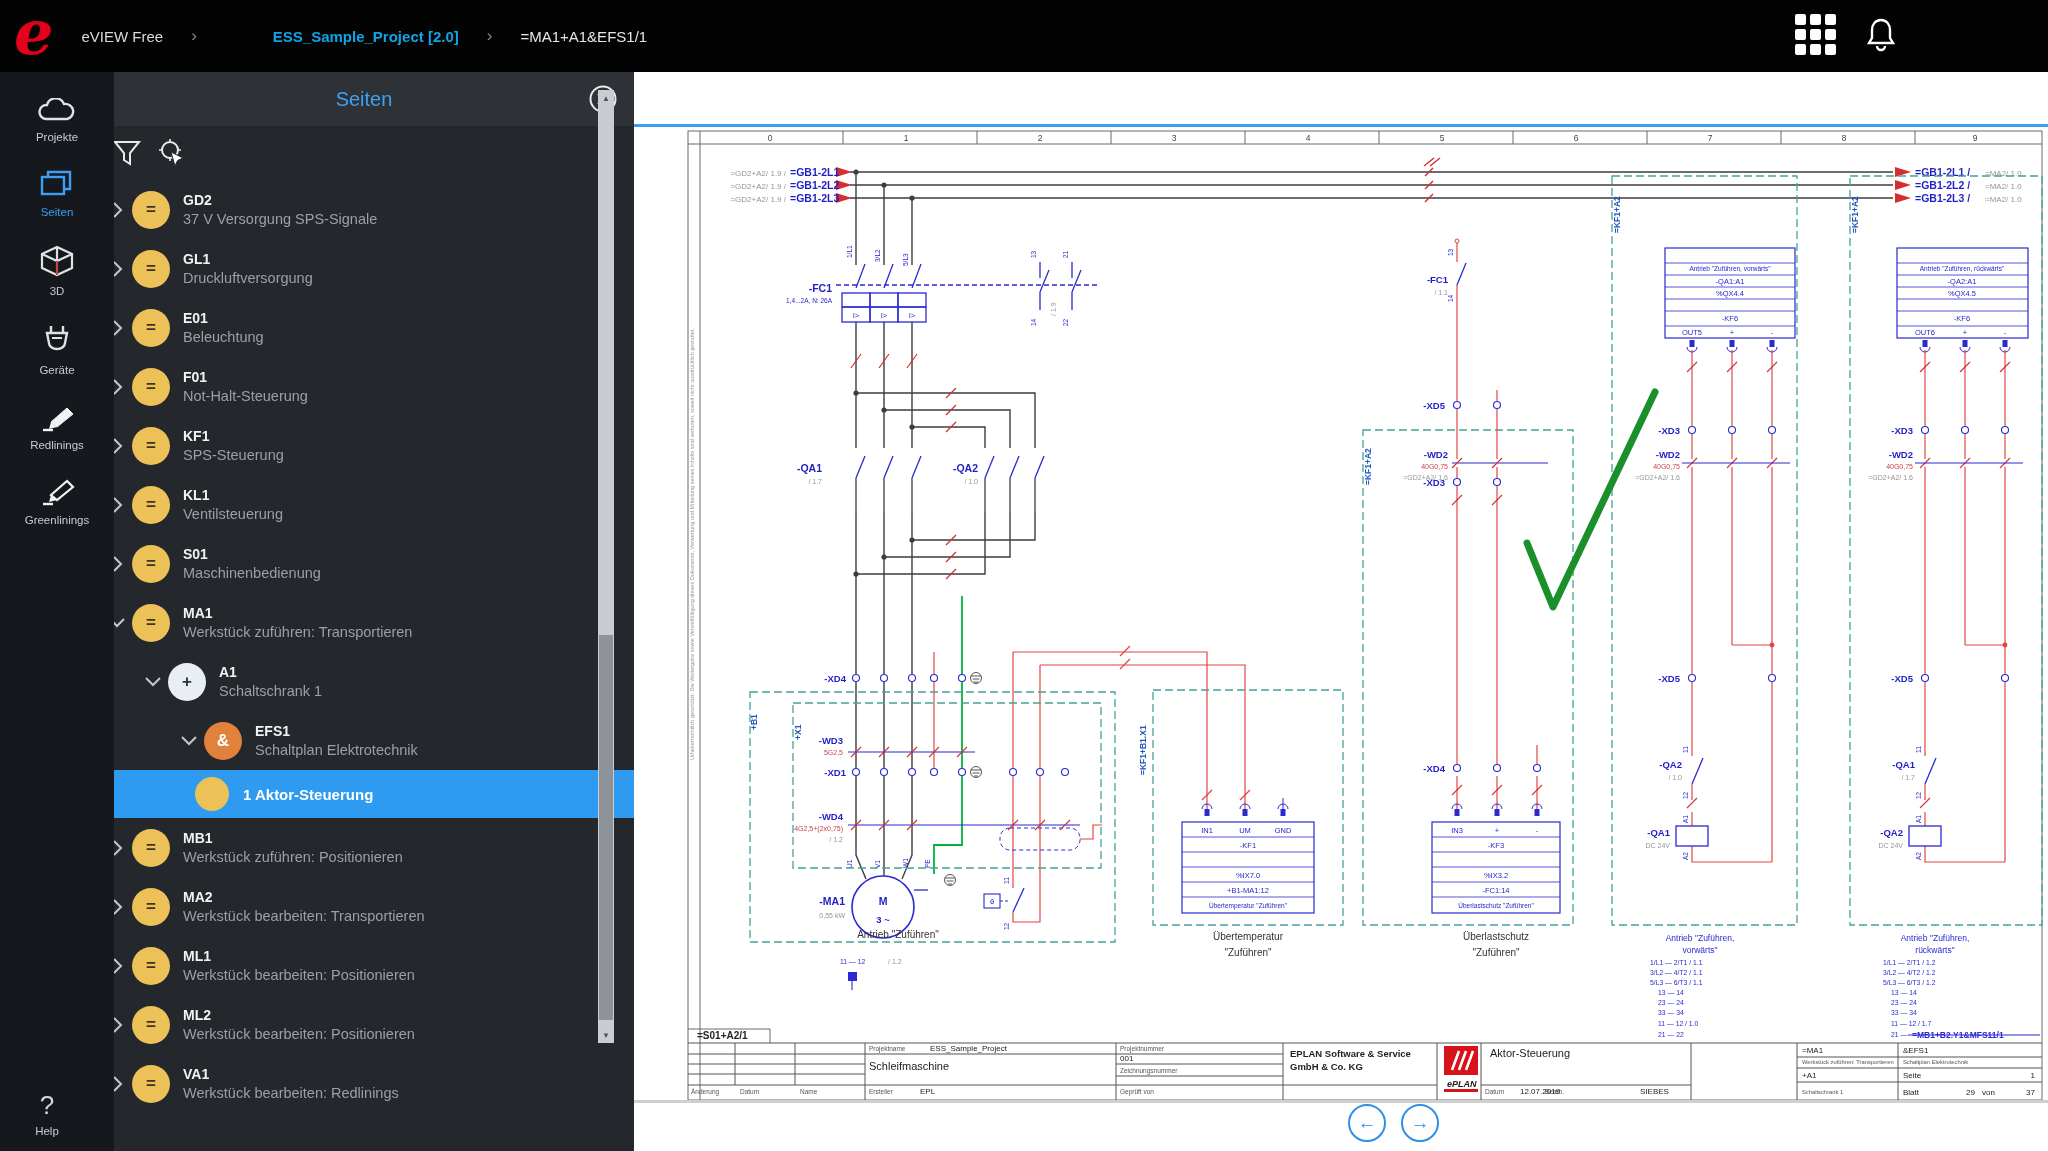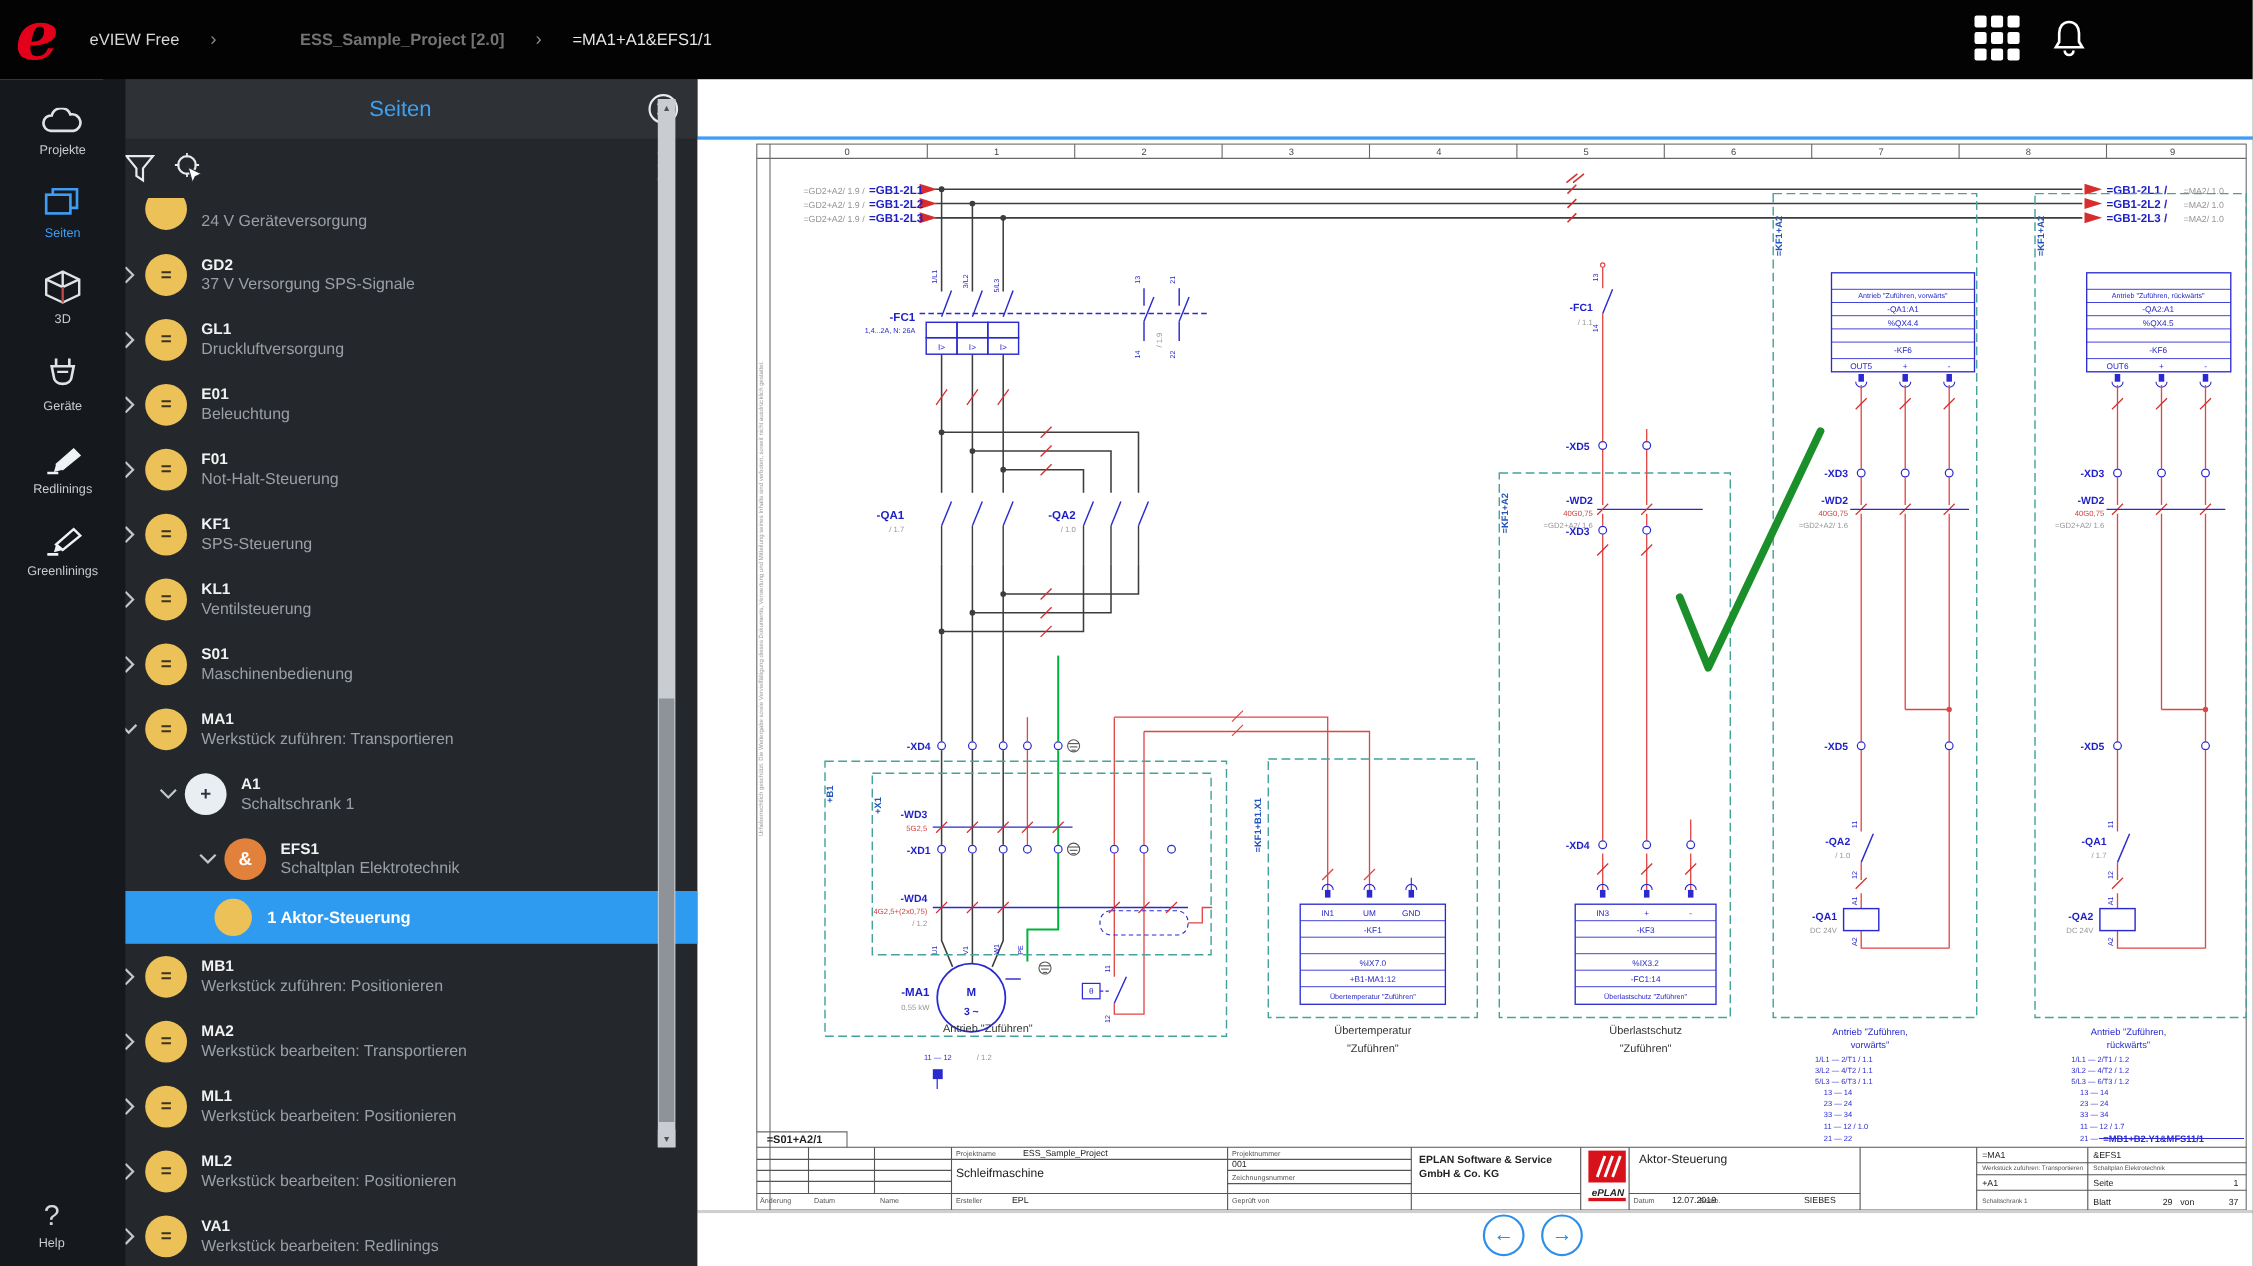--- a/index.html
+++ b/index.html
@@ -5,21 +5,21 @@
   html,body{margin:0;padding:0;background:#000;}
   .app{position:relative;width:2048px;height:1151px;overflow:hidden;
        font-family:"Liberation Sans",sans-serif;background:#fff;}
   
   .topbar{position:absolute;left:0;top:0;width:2048px;height:72px;background:#030303;
           display:flex;align-items:center;z-index:30;}
   .logo-e{font-family:"DejaVu Serif",serif;font-weight:bold;font-style:italic;
           color:#e2001a;font-size:62px;line-height:62px;margin:-6px 28px 0 14px;}
   .crumb{font-size:15px;color:#d8d8d8;display:flex;align-items:center;gap:28px;}
   .crumb .sep{color:#8a8a8a;font-size:17px;}
-  .crumb .proj{font-weight:bold;color:#737373;padding-left:48px;}
+  .crumb .proj{font-weight:bold;color:#0ea5e9;padding-left:48px;}
   .crumb .page{color:#e5e5e5;}
   .top-icons{position:absolute;right:150px;top:14px;display:flex;gap:28px;align-items:center;}
   .grid-ic{display:grid;grid-template-columns:repeat(3,11px);grid-gap:4px;}
   .grid-ic span{width:11px;height:11px;background:#fff;border-radius:2px;display:block;}
   
   .rail{position:absolute;left:0;top:72px;width:114px;height:1079px;background:#15181c;z-index:25;}
   .rail-item{display:flex;flex-direction:column;align-items:center;margin-top:26px;cursor:pointer;}
   .rail-item .lbl{font-size:11.5px;color:#c7ccd1;margin-top:7px;}
   .rail-item.active .lbl{color:#3e9df5;}
   .rail-help{position:absolute;bottom:14px;left:0;width:94px;display:flex;flex-direction:column;align-items:center;}
@@ -185,27 +185,20 @@
       </svg>
       <div class="dots3">
           <span></span>
           <span></span>
           <span></span>
         </div>
     </div>
 
     <div class="tree">
 
-      <div class="trow partial">
-        <span class="chev"></span>
-        <span class="ticon yellow"></span>
-        <div class="tt">
-            <div class="desc">24 V Geräteversorgung</div>
-          </div>
-      </div>
       <div class="trow">
         <span class="chev">
             <svg width="11" height="18" viewBox="0 0 11 18">
               <path d="M2 2 L9 9 L2 16" fill="none" stroke="#c3c8cd" stroke-width="2"></path>
             </svg>
           </span>
         <span class="ticon yellow">=</span>
         <div class="tt">
             <div class="code">GD2</div>
             <div class="desc">37 V Versorgung SPS-Signale</div>

